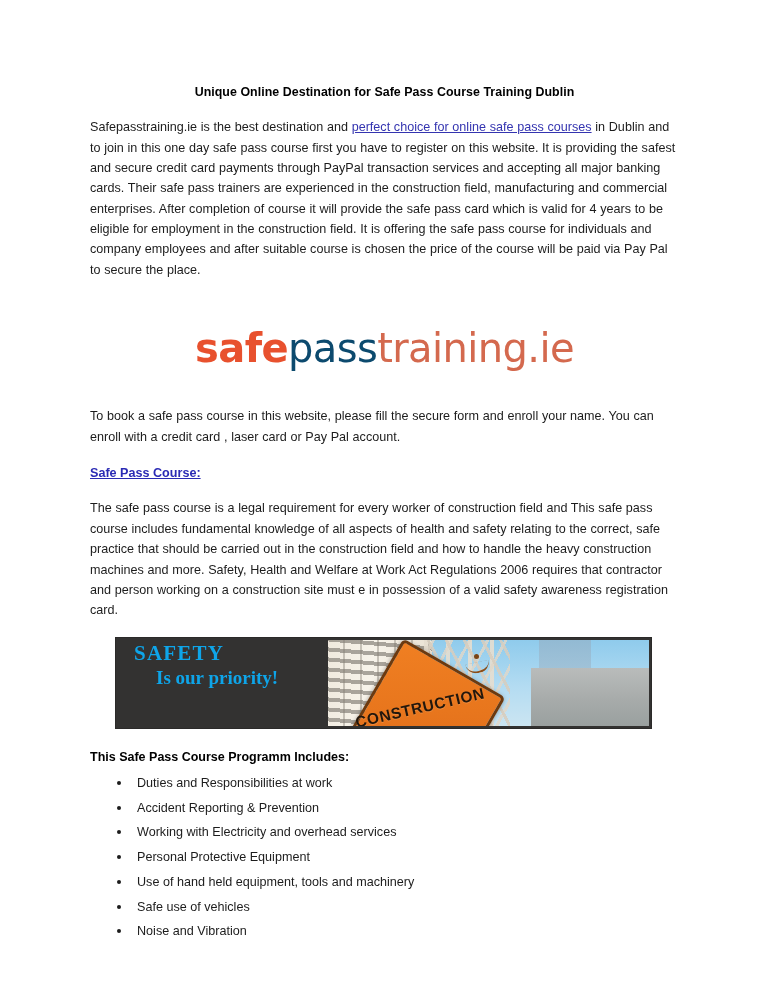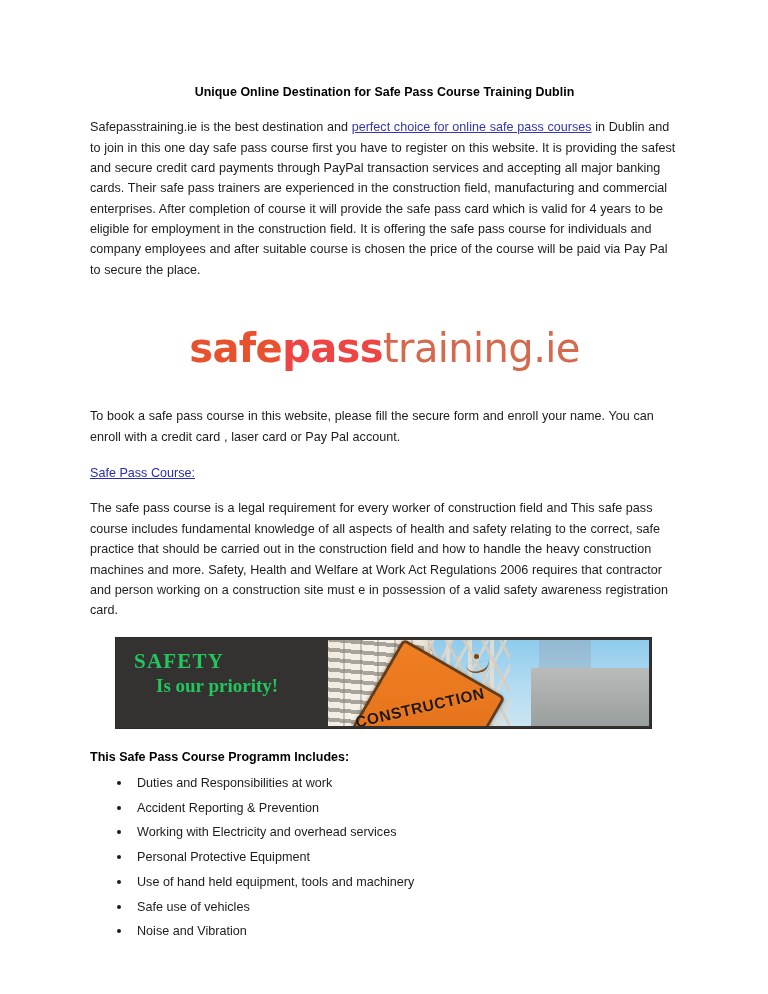--- a/index.html
+++ b/index.html
@@ -48,21 +48,21 @@
   }
 
   a.inline-link {
     color: #3434b0;
     text-decoration: underline;
   }
 
   .section-link {
     display: inline-block;
     font-size: 12.6px;
-    font-weight: normal;
+    font-weight: bold;
     color: #2a2ab4;
     text-decoration: underline;
     margin: 0 0 15px 0;
     line-height: 1.62;
   }
 
   .subhead {
     font-size: 12.5px;
     font-weight: bold;
     color: #000000;
@@ -83,22 +83,22 @@
     line-height: 1;
     white-space: nowrap;
     letter-spacing: -0.6px;
     font-family: "DejaVu Sans", sans-serif;
   }
   .logo .l-safe {
     color: #e8512e;
     font-weight: bold;
   }
   .logo .l-pass {
-    color: #ef4444;
-    font-weight: bold;
+    color: #0c4a6e;
+    font-weight: normal;
   }
   .logo .l-training {
     color: #d4694e;
     font-weight: normal;
   }
 
   
   .banner-wrap {
     margin: 14px 0 18px 0;
     padding-left: 25px;
@@ -108,23 +108,23 @@
     width: 537px;
     height: 92px;
     background: #333231;
     overflow: hidden;
     border: 1px solid #2b2a29;
     box-sizing: border-box;
   }
   .banner-text {
     position: absolute;
     left: 18px;
-    top: 10px;
+    top: 2px;
     width: 195px;
-    color: #22c55e;
+    color: #0ea5e9;
     font-family: "Liberation Serif", serif;
     z-index: 3;
   }
   .banner-text .bt1 {
     font-size: 21px;
     font-weight: bold;
     letter-spacing: 1.2px;
     line-height: 1.25;
   }
   .banner-text .bt2 {

